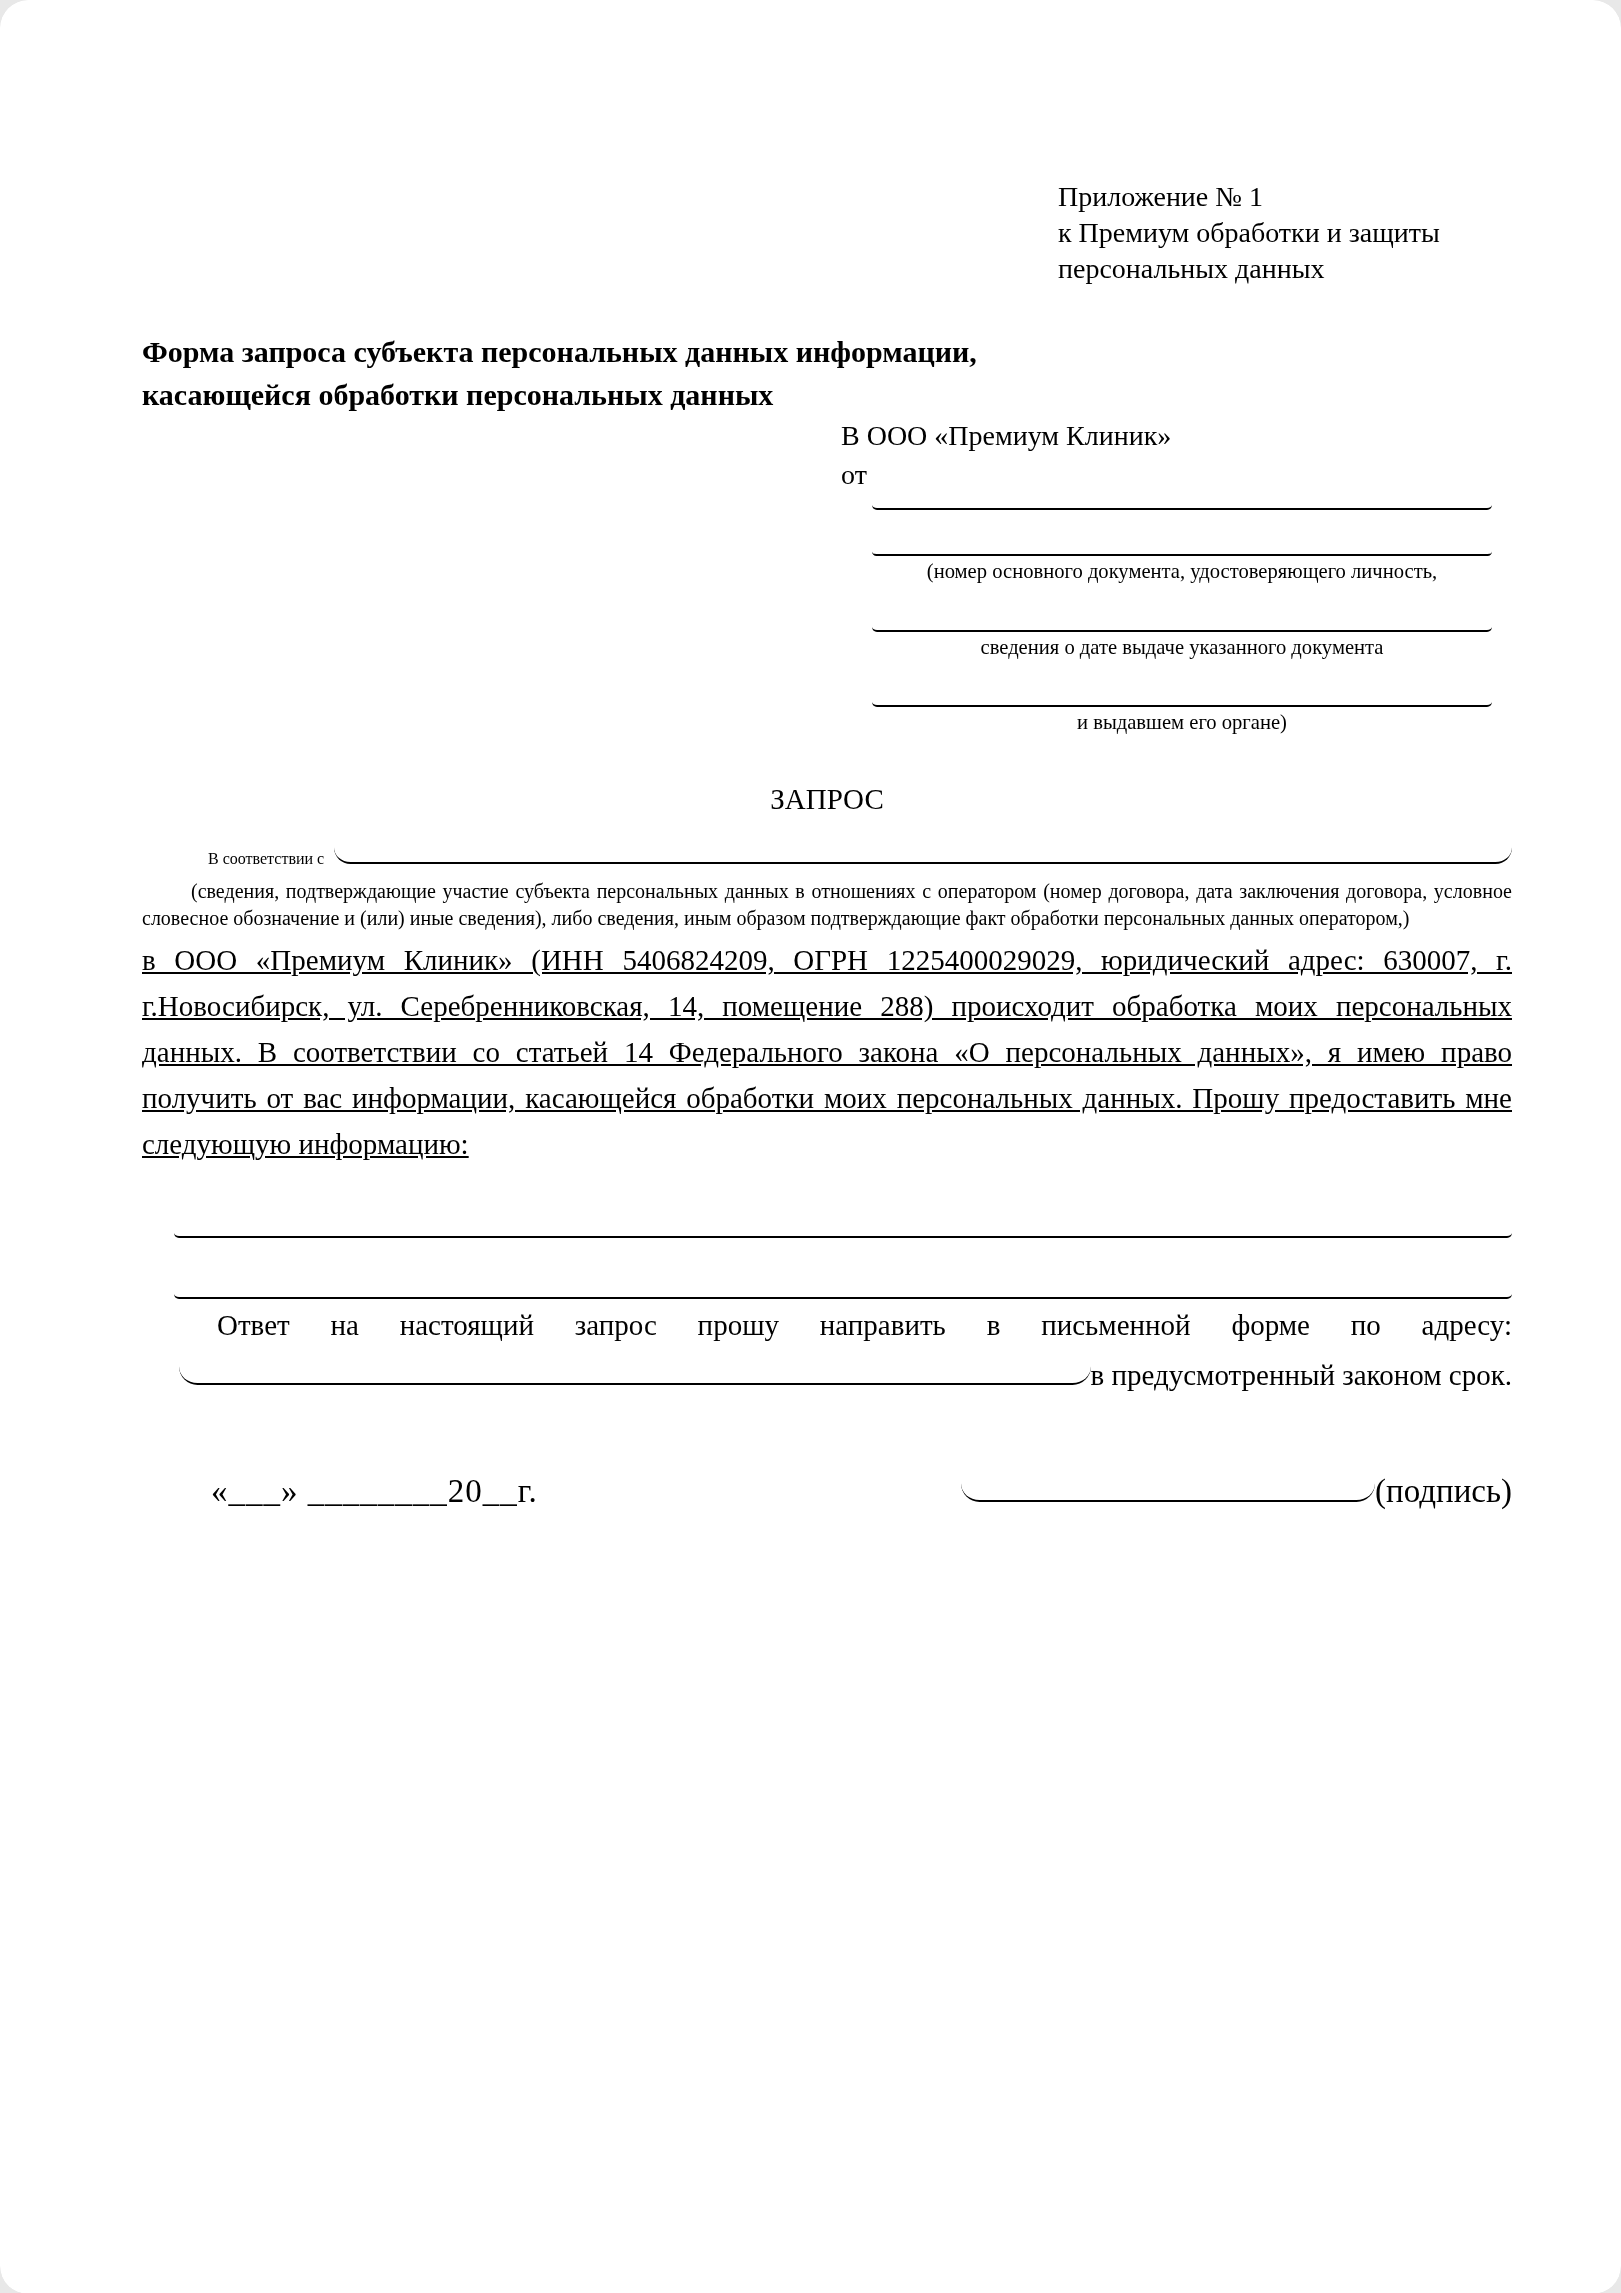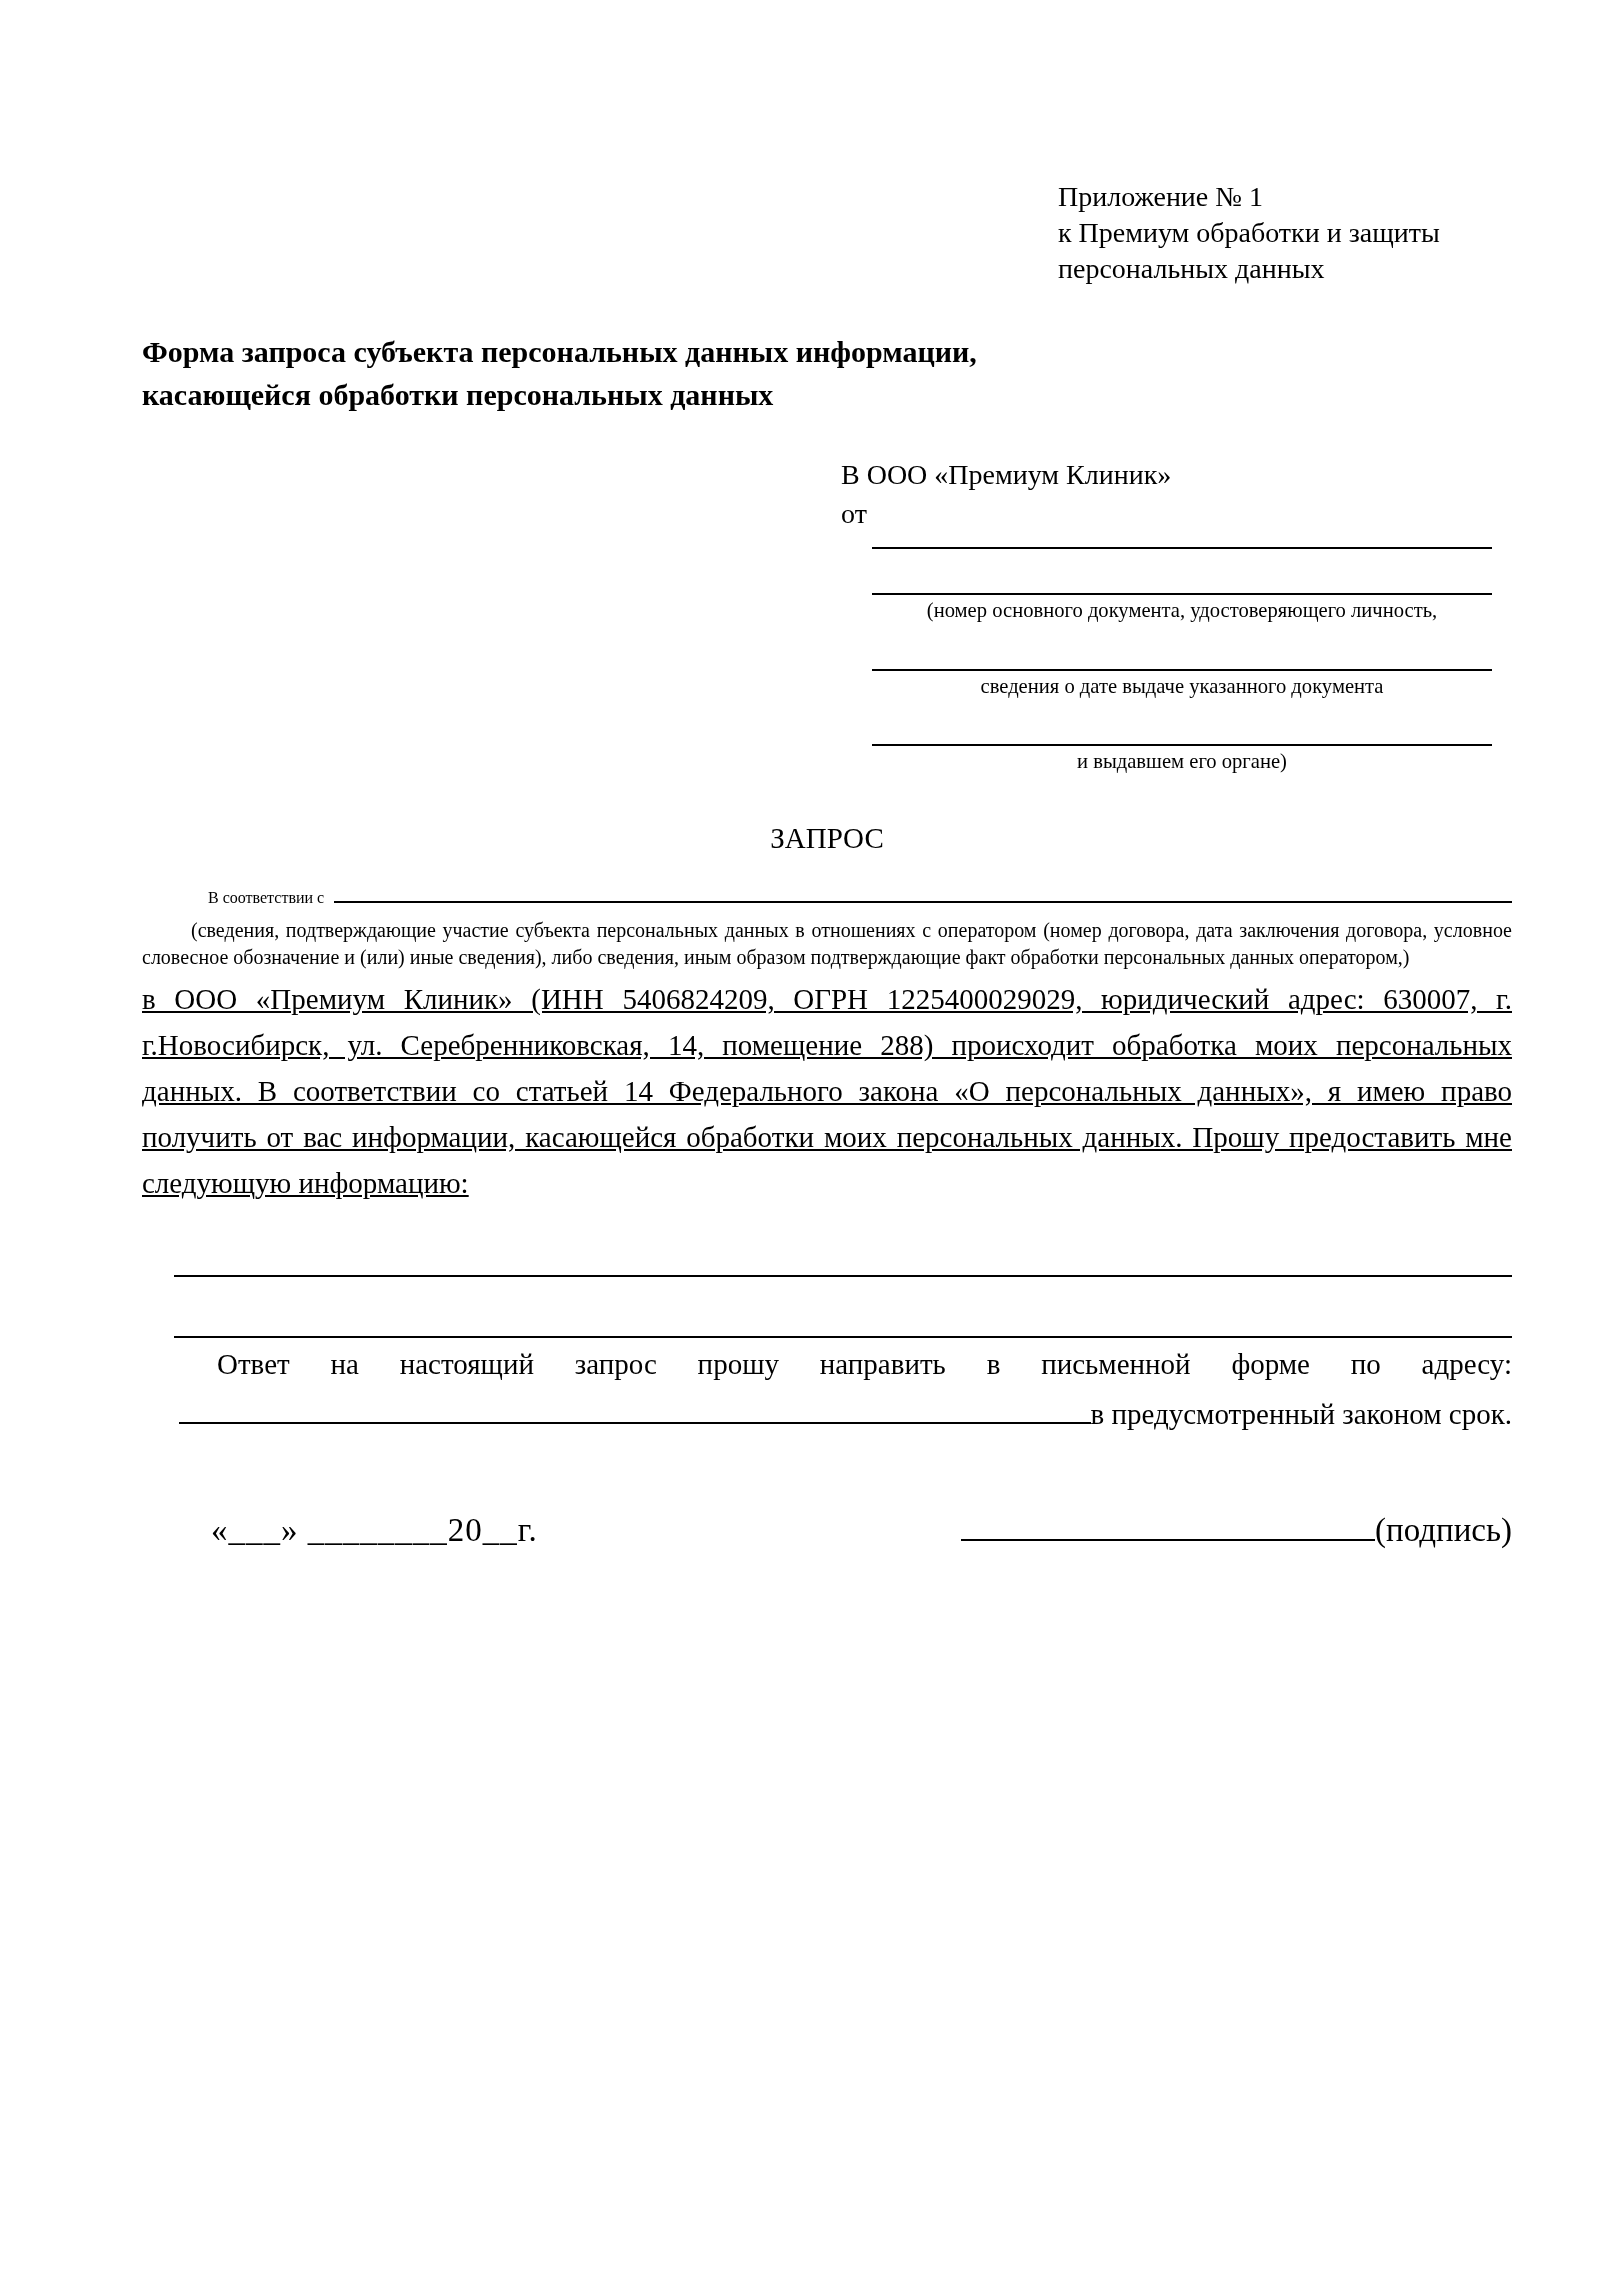--- a/index.html
+++ b/index.html
@@ -1,15 +1,15 @@
 <!DOCTYPE html>
 <html><head>
 <meta charset="utf-8">
 <style>
-  * { margin: 0; padding: 0; box-sizing: border-box; }
+  * { margin: 0; padding: 0; box-sizing: border-box; border-radius: 28px; }
   html, body { background: #e8e8e8; }
   .page {
     position: relative;
     width: 1621px;
     height: 2294px;
     margin: 0 auto;
     background: #ffffff;
     color: #000000;
     font-family: "Liberation Serif", "DejaVu Serif", serif;
   }
@@ -25,21 +25,20 @@
   
   .doc-title {
     margin-top: 43px;
     text-align: left;
     font-weight: bold;
     font-size: 30px;
     line-height: 43px;
   }
   
   .addressee {
-    margin-top: 39px;
     margin-left: 699px; 
     width: 671px;
     font-size: 28px;
     line-height: 39px;
   }
   .blank-line {
     border-bottom: 2.9px solid #000;
     height: 9.8px;
   }
   .addressee .blank-line {

